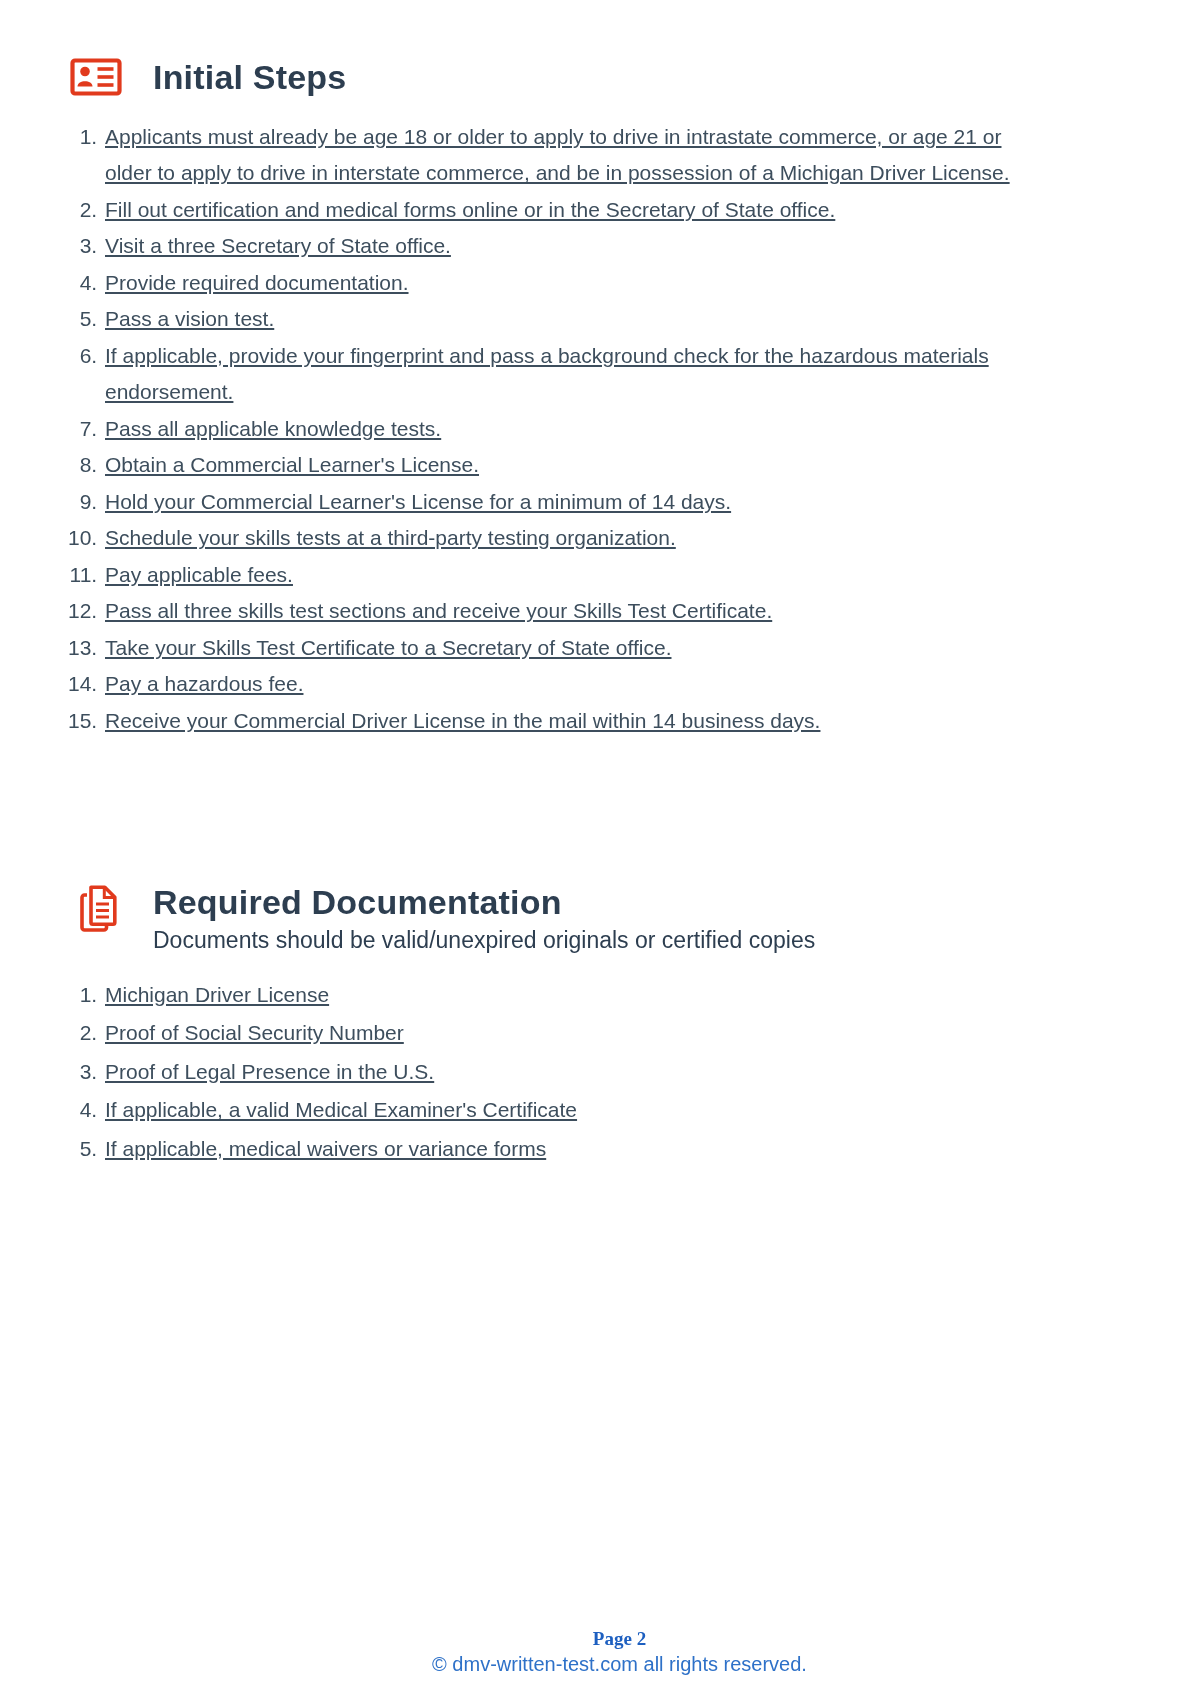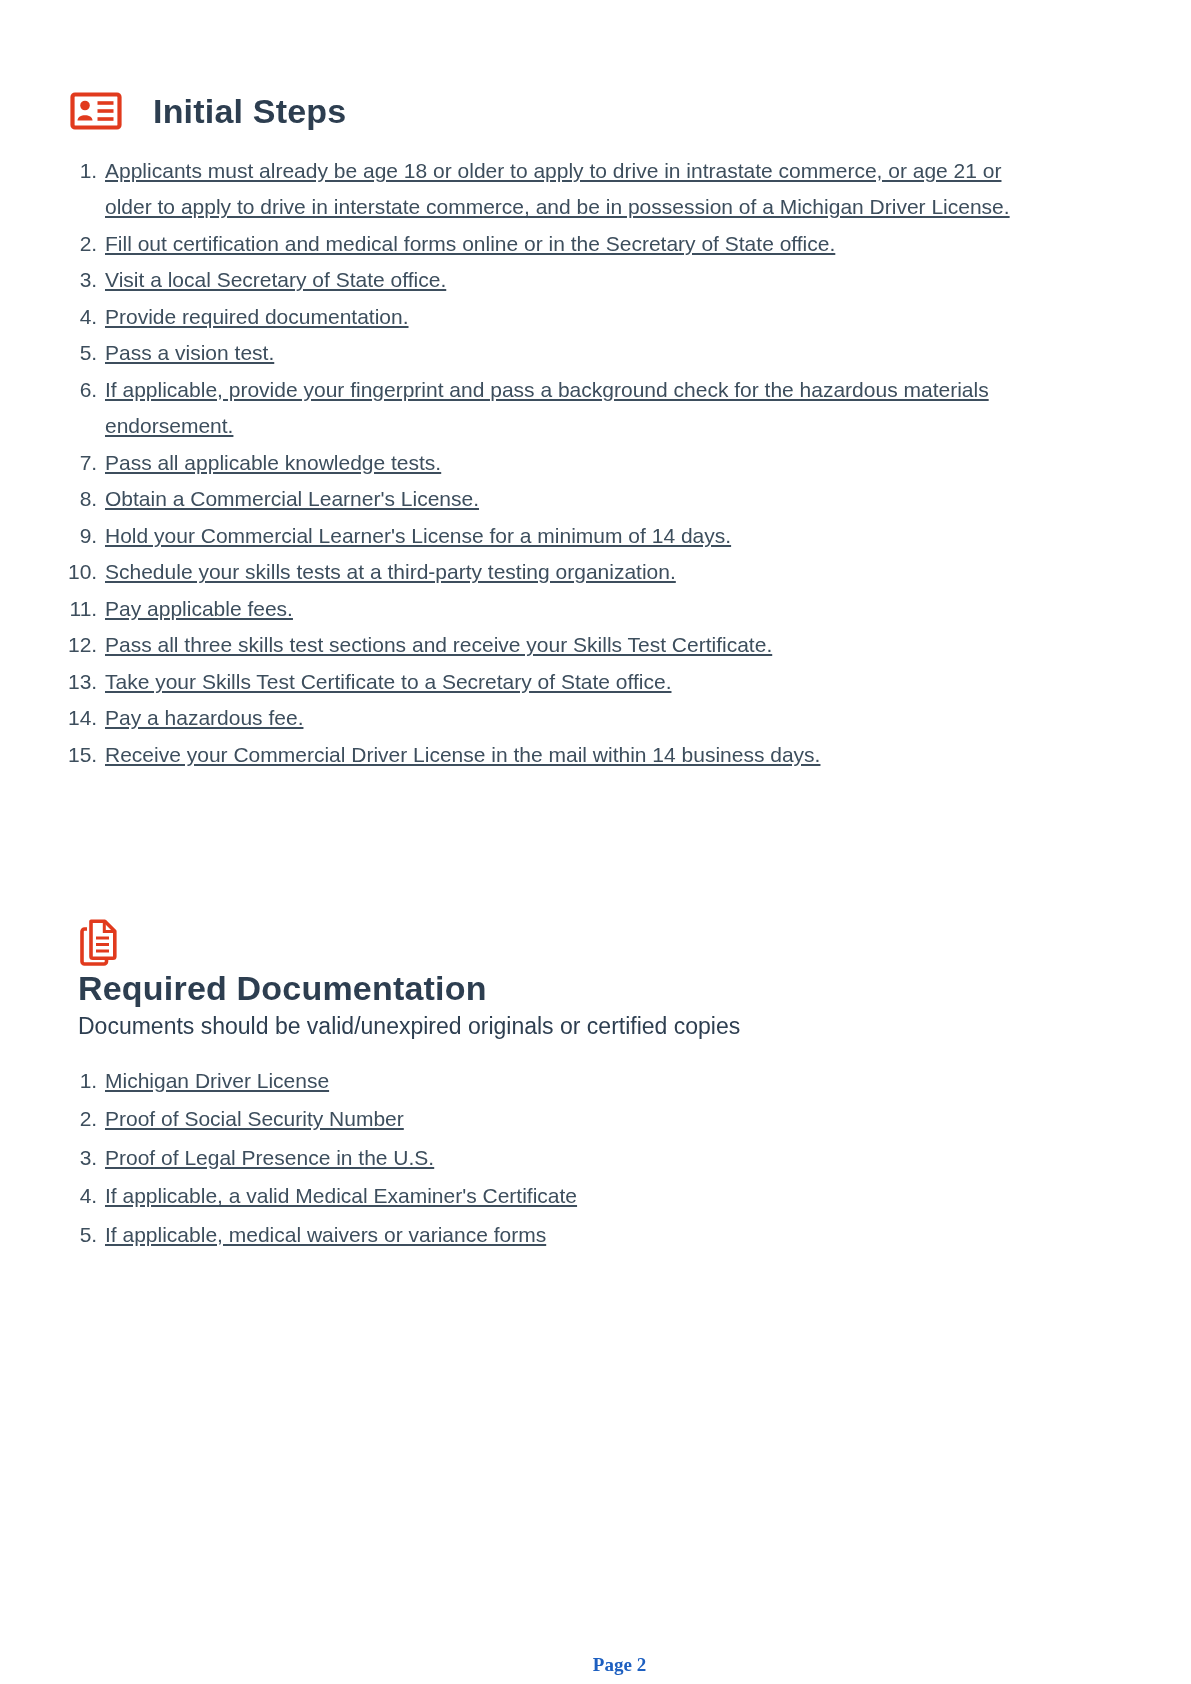--- a/index.html
+++ b/index.html
@@ -11,26 +11,25 @@
     margin: 0 auto;
     background: #ffffff;
     font-family: "Liberation Sans", sans-serif;
     overflow: hidden;
   }
   .section-header {
     display: flex;
     align-items: center;
   }
   .section-header.first {
-    margin: 91px 0 0 70px;
+    margin: 57px 0 0 70px;
   }
   .section-header.second {
     margin: 143px 0 0 78px;
     align-items: flex-start;
-    flex-direction: column;
   }
   .icon-box {
     flex: 0 0 auto;
     display: flex;
     align-items: center;
   }
   .section-header.first .icon-box { width: 83px; }
   .section-header.second .icon-box { width: 75px; padding-top: 2px; }
   h1.section-title {
     font-size: 34px;
@@ -99,21 +98,21 @@
         </svg>
       </span>
       <h1 class="section-title">Initial Steps</h1>
     </div>
     <ol class="steps-list">
 
         <li>Applicants must already be age 18 or older to apply to drive in intrastate commerce, or age 21 or older to apply to drive in interstate commerce, and be in possession of a Michigan Driver License.</li>
 
         <li>Fill out certification and medical forms online or in the Secretary of State office.</li>
 
-        <li>Visit a local Secretary of State office.</li>
+        <li>Visit a three Secretary of State office.</li>
 
         <li>Provide required documentation.</li>
 
         <li>Pass a vision test.</li>
 
         <li>If applicable, provide your fingerprint and pass a background check for the hazardous materials endorsement.</li>
 
         <li>Pass all applicable knowledge tests.</li>
 
         <li>Obtain a Commercial Learner's License.</li>
@@ -160,15 +159,16 @@
         <li>Proof of Legal Presence in the U.S.</li>
 
         <li>If applicable, a valid Medical Examiner's Certificate</li>
 
         <li>If applicable, medical waivers or variance forms</li>
       </ol>
   </div>
 
   <div class="footer">
     <div class="page-num">Page 2</div>
+    <div class="copyright">© dmv-written-test.com all rights reserved.</div>
   </div>
 
 </div>
 
 </body></html>

